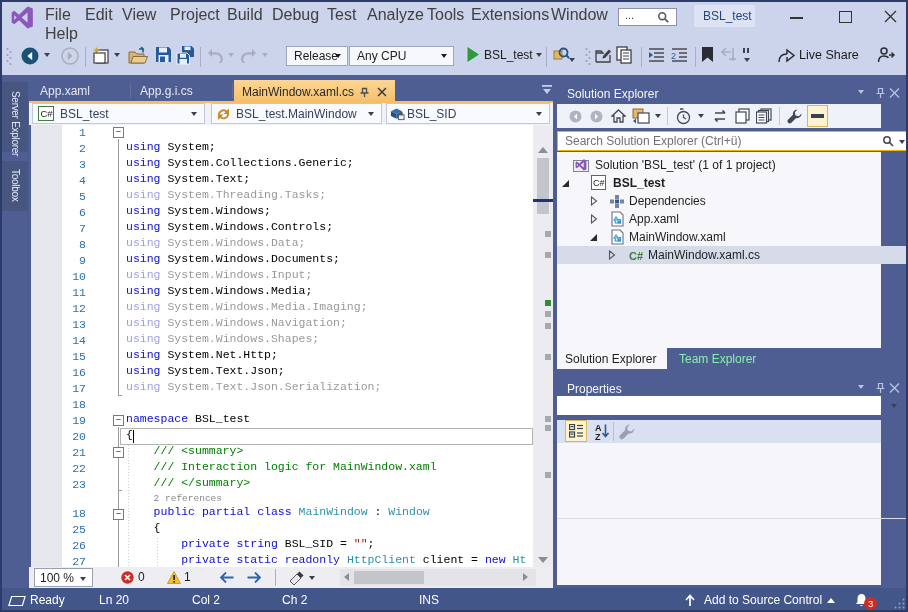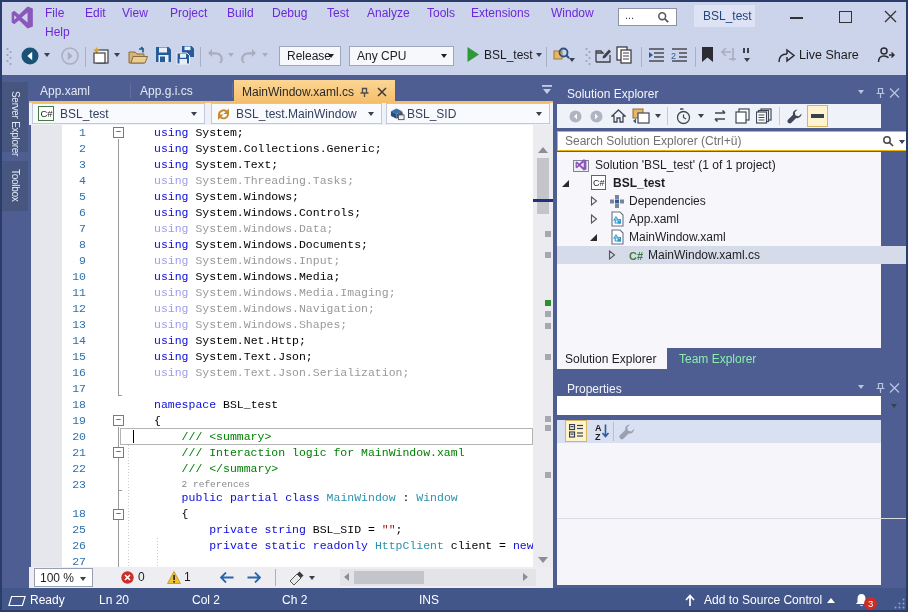--- a/index.html
+++ b/index.html
@@ -1,21 +1,21 @@
 <!DOCTYPE html>
 <html><head>
 <meta charset="utf-8">
 <style>
   * { margin:0; padding:0; box-sizing:border-box; }
   html,body { width:908px; height:612px; overflow:hidden; }
   body { font-family:"Liberation Sans", sans-serif; position:relative; background:#4e5e92; }
   .abs { position:absolute; }
   svg { display:block; }
   #titlebar { position:absolute; left:0; top:0; width:908px; height:44px; background:#ccd4eb; }
-  #menurow span { position:absolute; top:6px; font-size:12px; color:#6d28d9; }
+  #menurow span { position:absolute; top:6px; font-size:16px; color:#404040; }
   #toolbar { position:absolute; left:0; top:44px; width:908px; height:31px; background:#ccd4eb; }
   .tsep { position:absolute; top:3px; width:1px; height:20px; background:#a8b0c6; }
   .combo { position:absolute; top:2px; height:20px; background:#f6f8fc;
            border:1px solid #a0a6ba; font-size:12px; color:#1e1e1e; }
   .combo .txt { position:absolute; left:7px; top:2px; }
   .caret { position:absolute; width:0; height:0; border-left:4px solid transparent;
            border-right:4px solid transparent; border-top:4px solid #1e1e1e; }
   .caret.sm { border-left-width:3.5px; border-right-width:3.5px; border-top-width:4px; }
   #main { position:absolute; left:0; top:75px; width:908px; height:513px; background:#4e5e92; }
   .vtab { position:absolute; left:2px; width:26px; background:#47567f; }
@@ -26,21 +26,21 @@
           background:linear-gradient(#fcd694,#f5be6a); color:#2a2a2a; font-size:12px; }
   #navrow { position:absolute; left:29px; top:28px; width:524px; height:22px; background:#eef1f8; }
   .navbox { position:absolute; top:0px; height:21px; background:#f8fafd;
             border:1px solid #c3c8d9; font-size:12px; color:#33415e; }
   #editor { position:absolute; left:31px; top:50px; width:522px; height:442px;
             background:#ffffff; font-family:"Liberation Mono", monospace; font-size:11.5px; }
   #gutter { position:absolute; left:0px; top:0; width:31px; height:442px; background:#e6e7ec; }
   #linenums { position:absolute; left:31px; top:0; width:24px; height:442px;
               color:#2f6fab; text-align:right; }
   #linenums div, #code .ln { height:16px; line-height:16px; white-space:pre; }
-  #code { position:absolute; left:95px; top:0;margin-left:28px; }
+  #code { position:absolute; left:95px; top:14px; }
   .kw { color:#0d0dd8; } .dim { opacity:0.42; }
   .ty { color:#2b91af; } .cm { color:#008000; } .st { color:#a31515; }
   .box { position:absolute; width:11px; height:11px; border:1px solid #7a7a7a;
          background:#fff; font-size:10px; line-height:8px; text-align:center;
          color:#3c3c3c; font-family:"Liberation Mono",monospace; }
   #vscroll { position:absolute; left:502px; top:0; width:20px; height:442px; background:#ececf0; }
   #ebottom { position:absolute; left:29px; top:492px; width:524px; height:21px;
              background:#eeeef2; font-size:12px; color:#1e1e1e; }
   #ebottom span { position:absolute; top:3px; }
   #rpanel { position:absolute; left:557px; top:0; width:349px; height:513px; }
@@ -142,21 +142,21 @@
   </svg>
   <div class="tsep" style="left:200px"></div>
   <svg class="abs" style="left:206px;top:4px" width="18" height="16" viewBox="0 0 18 16">
     <path d="M6 1 L2 5 L6 9 L6 6.6 L9.5 6.6 C12.5 6.6 14.6 8.6 14.6 11.2 C14.6 12.8 13.9 14 12.9 14.9 L15.4 14.9 C16.4 13.8 16.9 12.5 16.9 11 C16.9 7.1 13.6 4.2 9.5 4.2 L6 4.2 Z" fill="#a8aebd"></path>
   </svg>
   <div class="caret sm" style="left:228px;top:9px;border-top-color:#a8aebd"></div>
   <svg class="abs" style="left:240px;top:4px" width="18" height="16" viewBox="0 0 18 16">
     <path d="M12 1 L16 5 L12 9 L12 6.6 L8.5 6.6 C5.5 6.6 3.4 8.6 3.4 11.2 C3.4 12.8 4.1 14 5.1 14.9 L2.6 14.9 C1.6 13.8 1.1 12.5 1.1 11 C1.1 7.1 4.4 4.2 8.5 4.2 L12 4.2 Z" fill="#a8aebd"></path>
   </svg>
   <div class="caret sm" style="left:262px;top:9px;border-top-color:#a8aebd"></div>
-  <div class="combo" style="left:279px;width:62px">
+  <div class="combo" style="left:286px;width:62px">
       <span class="txt">Release</span>
     <div class="caret sm" style="right:6px;top:7px"></div>
     </div>
   <div class="combo" style="left:349px;width:105px">
       <span class="txt">Any CPU</span>
     <div class="caret sm" style="right:6px;top:7px"></div>
     </div>
   <svg class="abs" style="left:466px;top:2px" width="14" height="17" viewBox="0 0 14 17">
     <path d="M1.5 1 L13 8.5 L1.5 16 Z" fill="#2e9938"></path>
   </svg>

